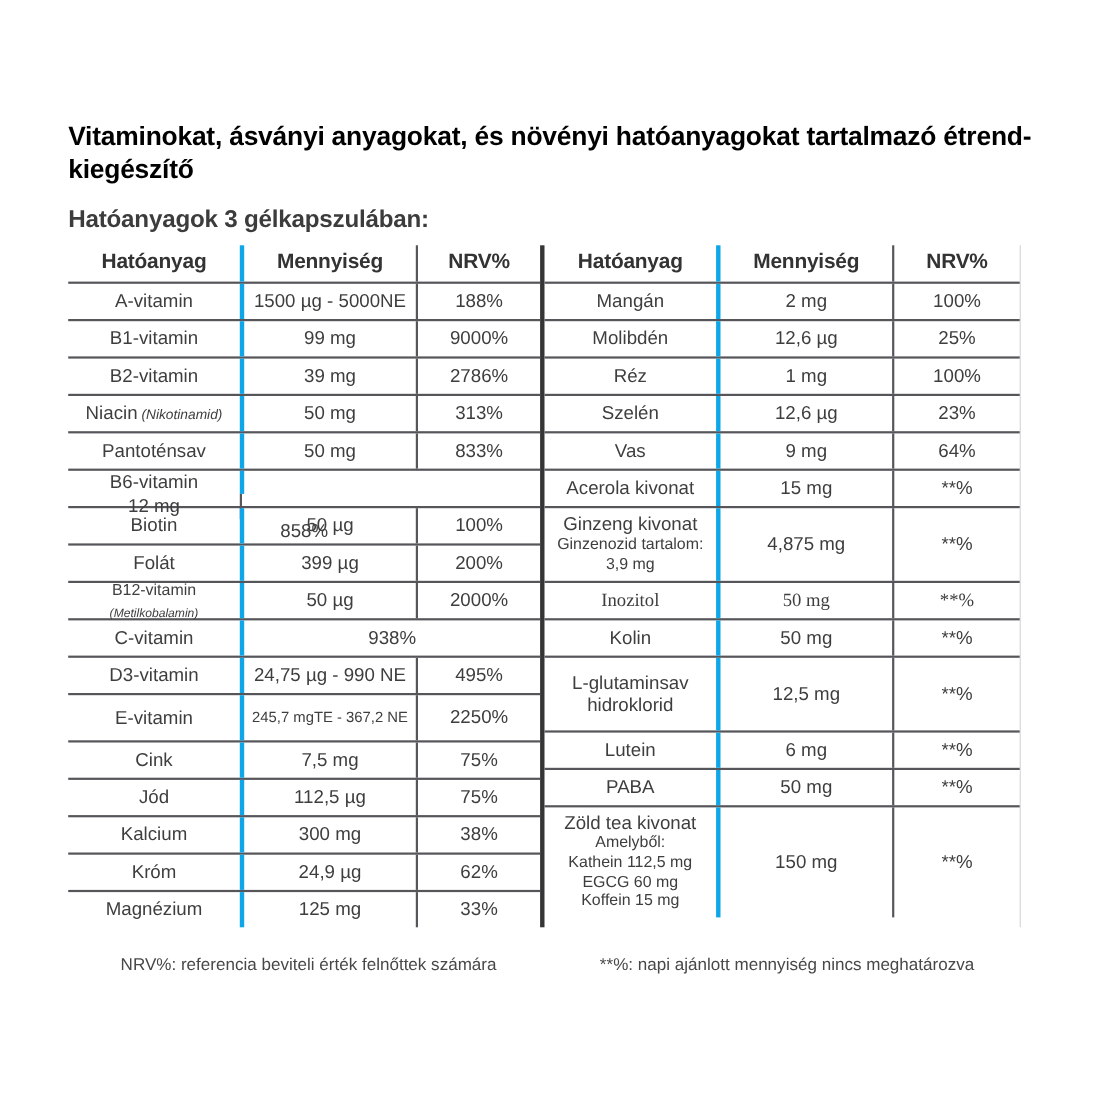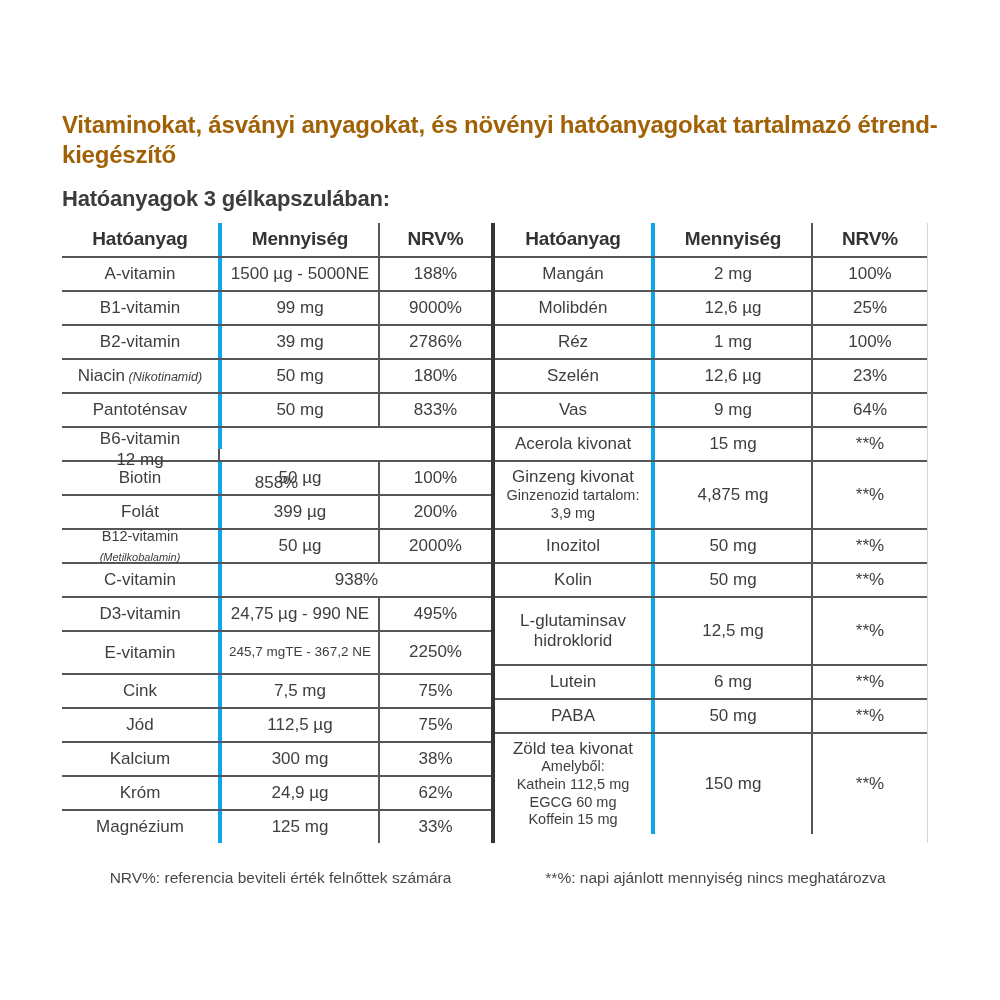--- a/index.html
+++ b/index.html
@@ -6,21 +6,21 @@
   html, body {
     width: 1000px; height: 1000px;
     background: #ffffff;
     font-family: "Liberation Sans", sans-serif;
     color: #3e3e3e;
     overflow: hidden;
   }
   .content { padding: 110px 0 0 62px; width: 938px; }
 
   .title {
-    font-size: 24px; font-weight: bold; color: #a16207;
+    font-size: 24px; font-weight: bold; color: #000000;
     line-height: 1.27; width: 880px; margin-bottom: 15px;
     letter-spacing: -0.2px;
   }
   .subtitle {
     font-size: 22px; font-weight: bold; color: #3c3c3c;
     margin-bottom: 11px; letter-spacing: -0.2px;
   }
 
   .tables { display: flex; width: 870px; }
   .table { width: 433px; }
@@ -90,21 +90,21 @@
             <div class="name-main"><span class="name-text">B2-vitamin</span></div>
           </div>
           <div class="cell c-qty">39 mg</div>
           <div class="cell c-nrv">2786%</div>
         </div>
         <div class="row" style="height: 34px;">
           <div class="cell c-name">
             <div class="name-main"><span class="name-text">Niacin</span><span class="name-note"> (Nikotinamid)</span></div>
           </div>
           <div class="cell c-qty">50 mg</div>
-          <div class="cell c-nrv">180%</div>
+          <div class="cell c-nrv">313%</div>
         </div>
         <div class="row" style="height: 34px;">
           <div class="cell c-name">
             <div class="name-main"><span class="name-text">Pantoténsav</span></div>
           </div>
           <div class="cell c-qty">50 mg</div>
           <div class="cell c-nrv">833%</div>
         </div>
         <div class="row" style="height: 34px; flex-direction: column;">
           <div class="cell c-name">
@@ -240,21 +240,21 @@
         </div>
         <div class="row" style="height: 68px;">
           <div class="cell c-name">
             <div class="name-main"><span class="name-text">Ginzeng kivonat</span></div>
             <div class="subline">Ginzenozid tartalom:</div>
             <div class="subline">3,9 mg</div>
           </div>
           <div class="cell c-qty">4,875 mg</div>
           <div class="cell c-nrv">**%</div>
         </div>
-        <div class="row" style="height: 34px;">
+        <div class="row" style="height: 34px; font-family: Liberation Serif, serif;">
           <div class="cell c-name">
             <div class="name-main"><span class="name-text">Inozitol</span></div>
           </div>
           <div class="cell c-qty">50 mg</div>
           <div class="cell c-nrv">**%</div>
         </div>
         <div class="row" style="height: 34px;">
           <div class="cell c-name">
             <div class="name-main"><span class="name-text">Kolin</span></div>
           </div>

